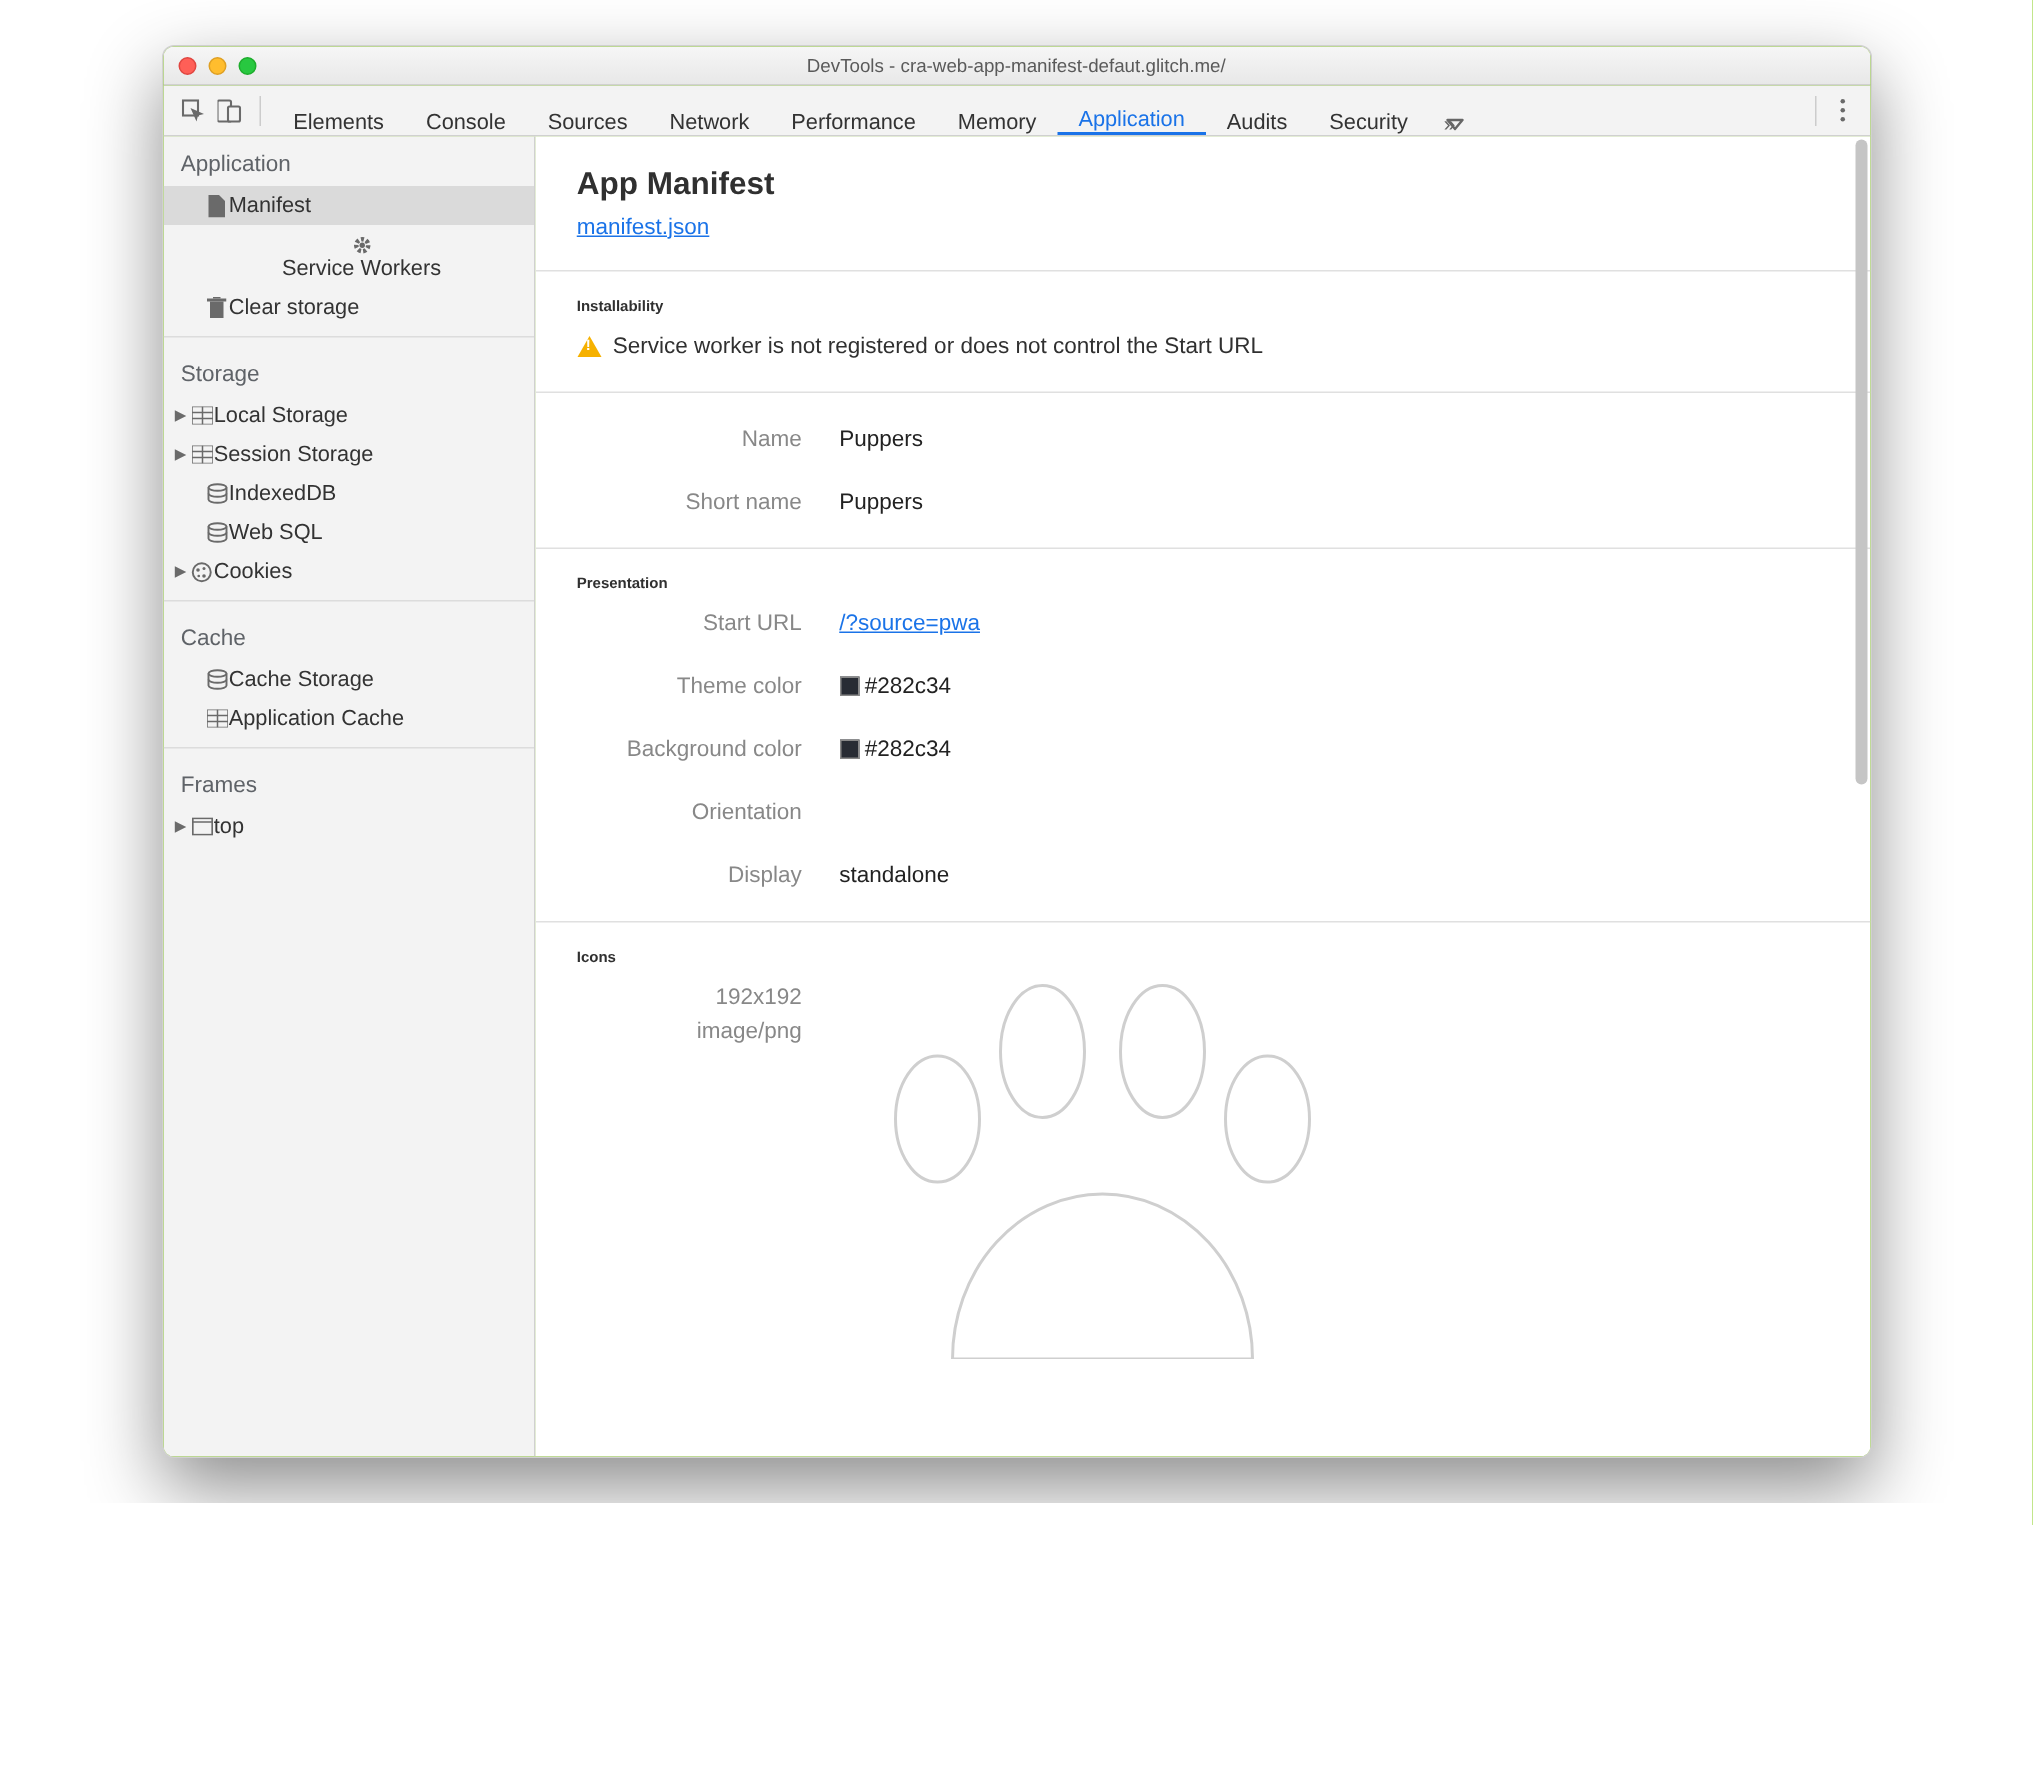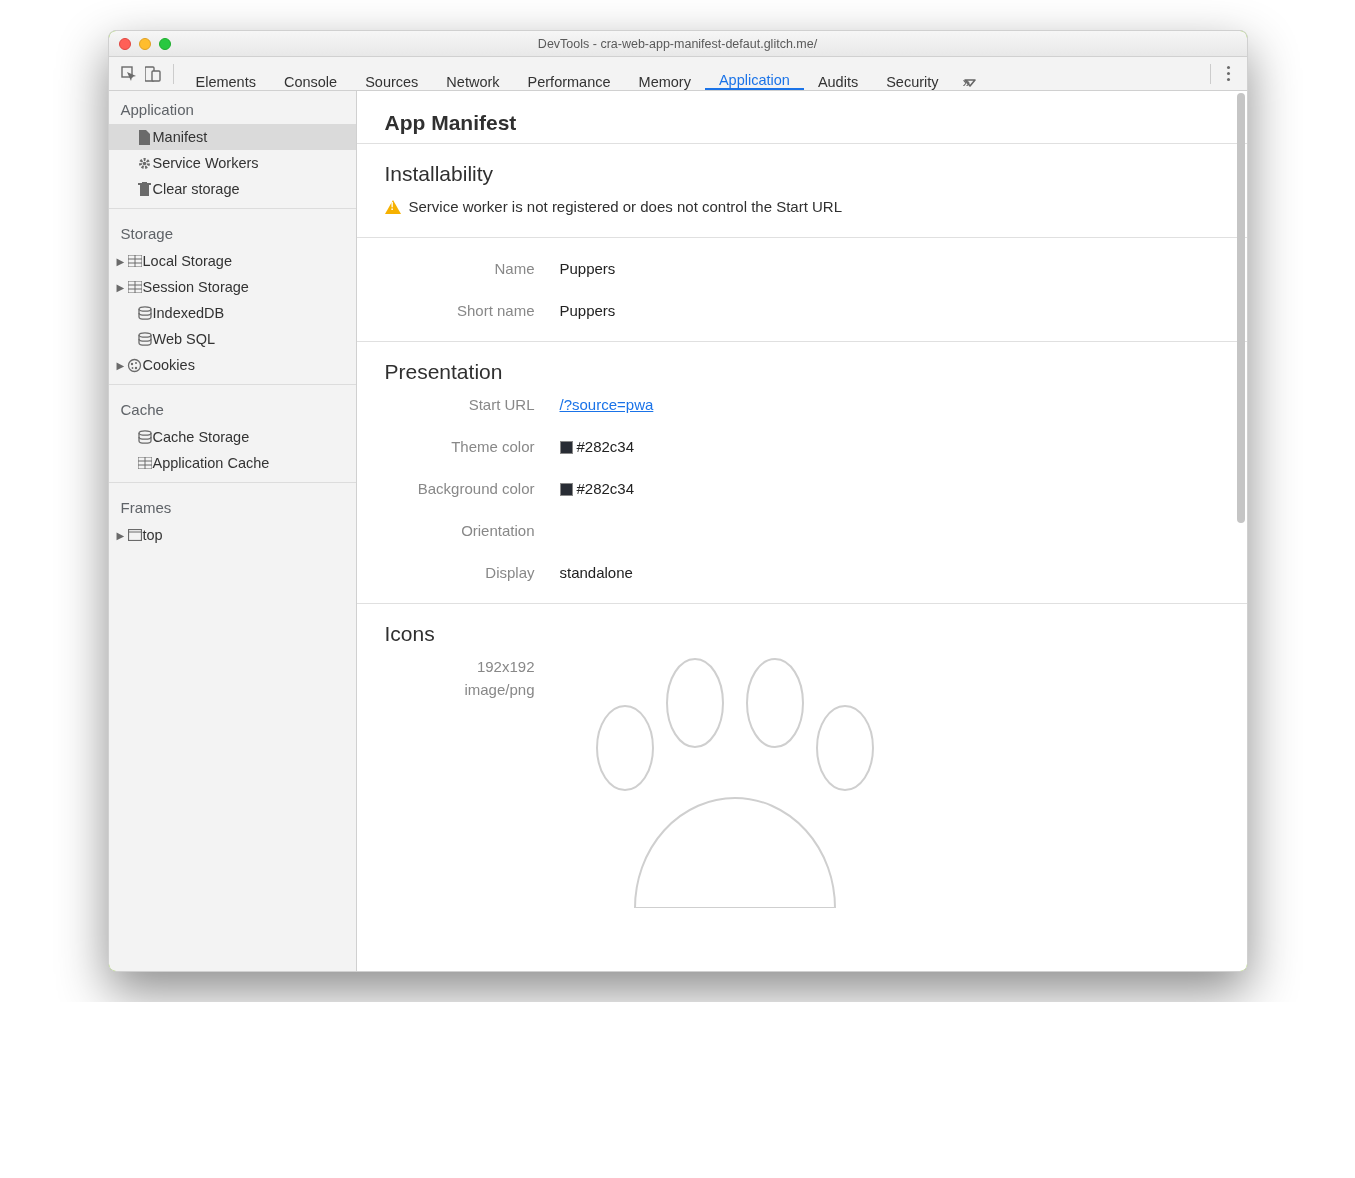--- a/index.html
+++ b/index.html
@@ -101,21 +101,21 @@
   }
   .manifest-link {
     padding:0 28px 20px; font-size:15px;
   }
   .manifest-link a{ color:#1a73e8; text-decoration:underline;}
   .section {
     border-top:1px solid #e0e0e0;
     padding:18px 28px 22px;
   }
   .section h3 {
-    font-size:21px; font-weight:400; color:#303030; margin-bottom:12px;
+    font-size:10px; font-weight:700; color:#303030; margin-bottom:12px;
   }
   .warning-row { display:flex; align-items:center; gap:8px; font-size:15px; color:#303030;}
   .warn-icon {
     width:0;height:0;border-left:8px solid transparent;border-right:8px solid transparent;border-bottom:14px solid #f6b100; position:relative;
   }
   .warn-icon::after{content:"!";position:absolute;left:-2px;top:1px;font-size:10px;color:#fff;font-weight:700;}
   .kv-grid {
     display:grid; grid-template-columns: 150px 1fr; row-gap:20px; column-gap:14px;
     font-size:15px; margin-top:4px;gap:25px;
   }
@@ -199,21 +199,21 @@
 
       <div class="side-heading">Application</div>
       <div class="side-item selected" style="padding-left:28px;">
         <span class="ico">
             <svg width="13" height="15">
               <path d="M1 0 H8 L12 4 V15 H1 Z" fill="#6a6a6a"></path>
             </svg>
           </span>
         <span>Manifest</span>
       </div>
-      <div class="side-item" style="padding-left:28px;">
+      <div class="side-item" style="padding-left:28px;flex-direction:column;">
         <span class="ico">
             <svg width="15" height="15">
               <circle cx="7.5" cy="7.5" r="4" fill="none" stroke="#6a6a6a" stroke-width="3" stroke-dasharray="2 1.5"></circle>
               <circle cx="7.5" cy="7.5" r="1.8" fill="#6a6a6a"></circle>
             </svg>
           </span>
         <span>Service Workers</span>
       </div>
       <div class="side-item" style="padding-left:28px;">
         <span class="ico">
@@ -324,20 +324,23 @@
             </svg>
           </span>
         <span>top</span>
       </div>
     </div>
 
     <div class="main">
       <div class="scrollbar-fake"></div>
       <div class="main-inner">
         <div class="page-title">App Manifest</div>
+        <div class="manifest-link">
+          <a href="#">manifest.json</a>
+        </div>
 
         <div class="section">
           <h3>Installability</h3>
           <div class="warning-row">
             <span class="warn-icon"></span>
             <span>Service worker is not registered or does not control the Start URL</span>
           </div>
         </div>
 
         <div class="section">

